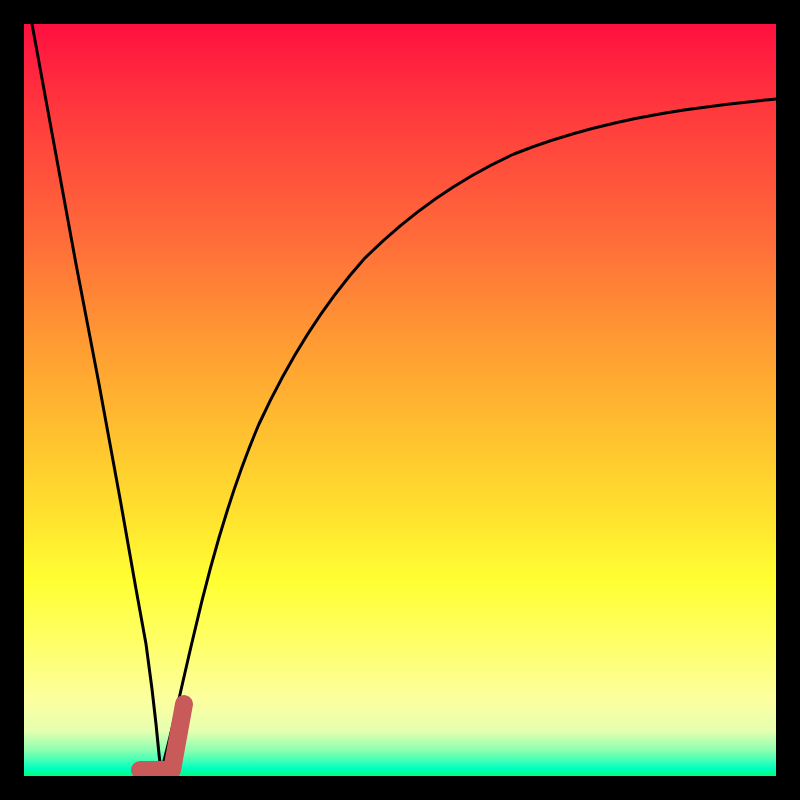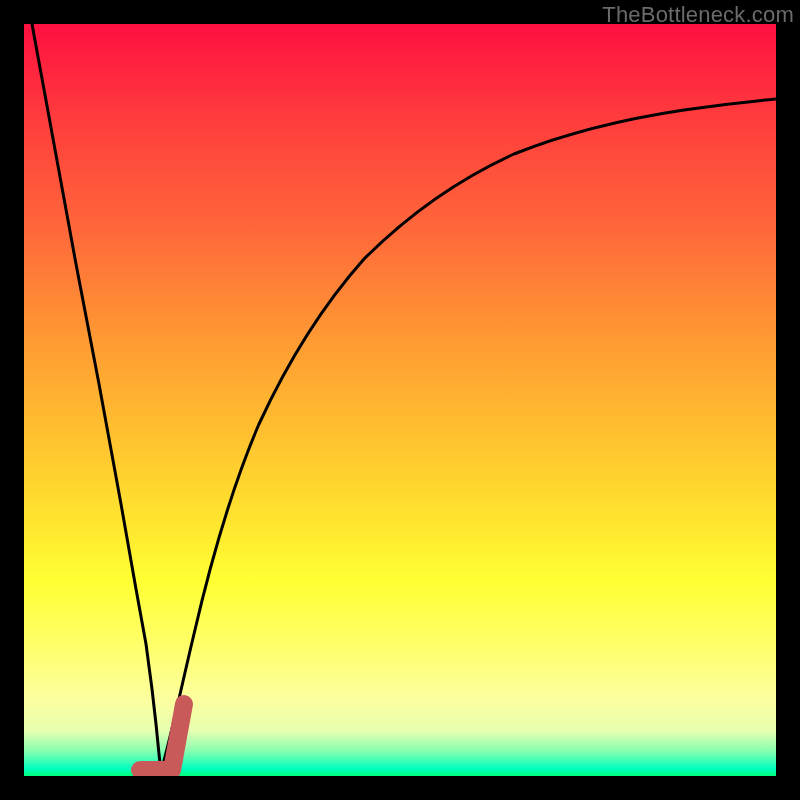--- a/index.html
+++ b/index.html
@@ -56,21 +56,20 @@
     left: 0;
     top: 0;
     width: 752px;
     height: 752px;
   }
 </style>
 </head>
 <body>
 
 <div class="frame">
-  <div class="watermark">TheBottleneck.com</div>
 
   <div class="plot-area">
     <svg class="overlay" viewBox="0 0 752 752" preserveAspectRatio="none">
 
       <path d="M 8 0
                L 30 120
                L 52 240
                L 75 360
                L 97 480
                L 112 565

